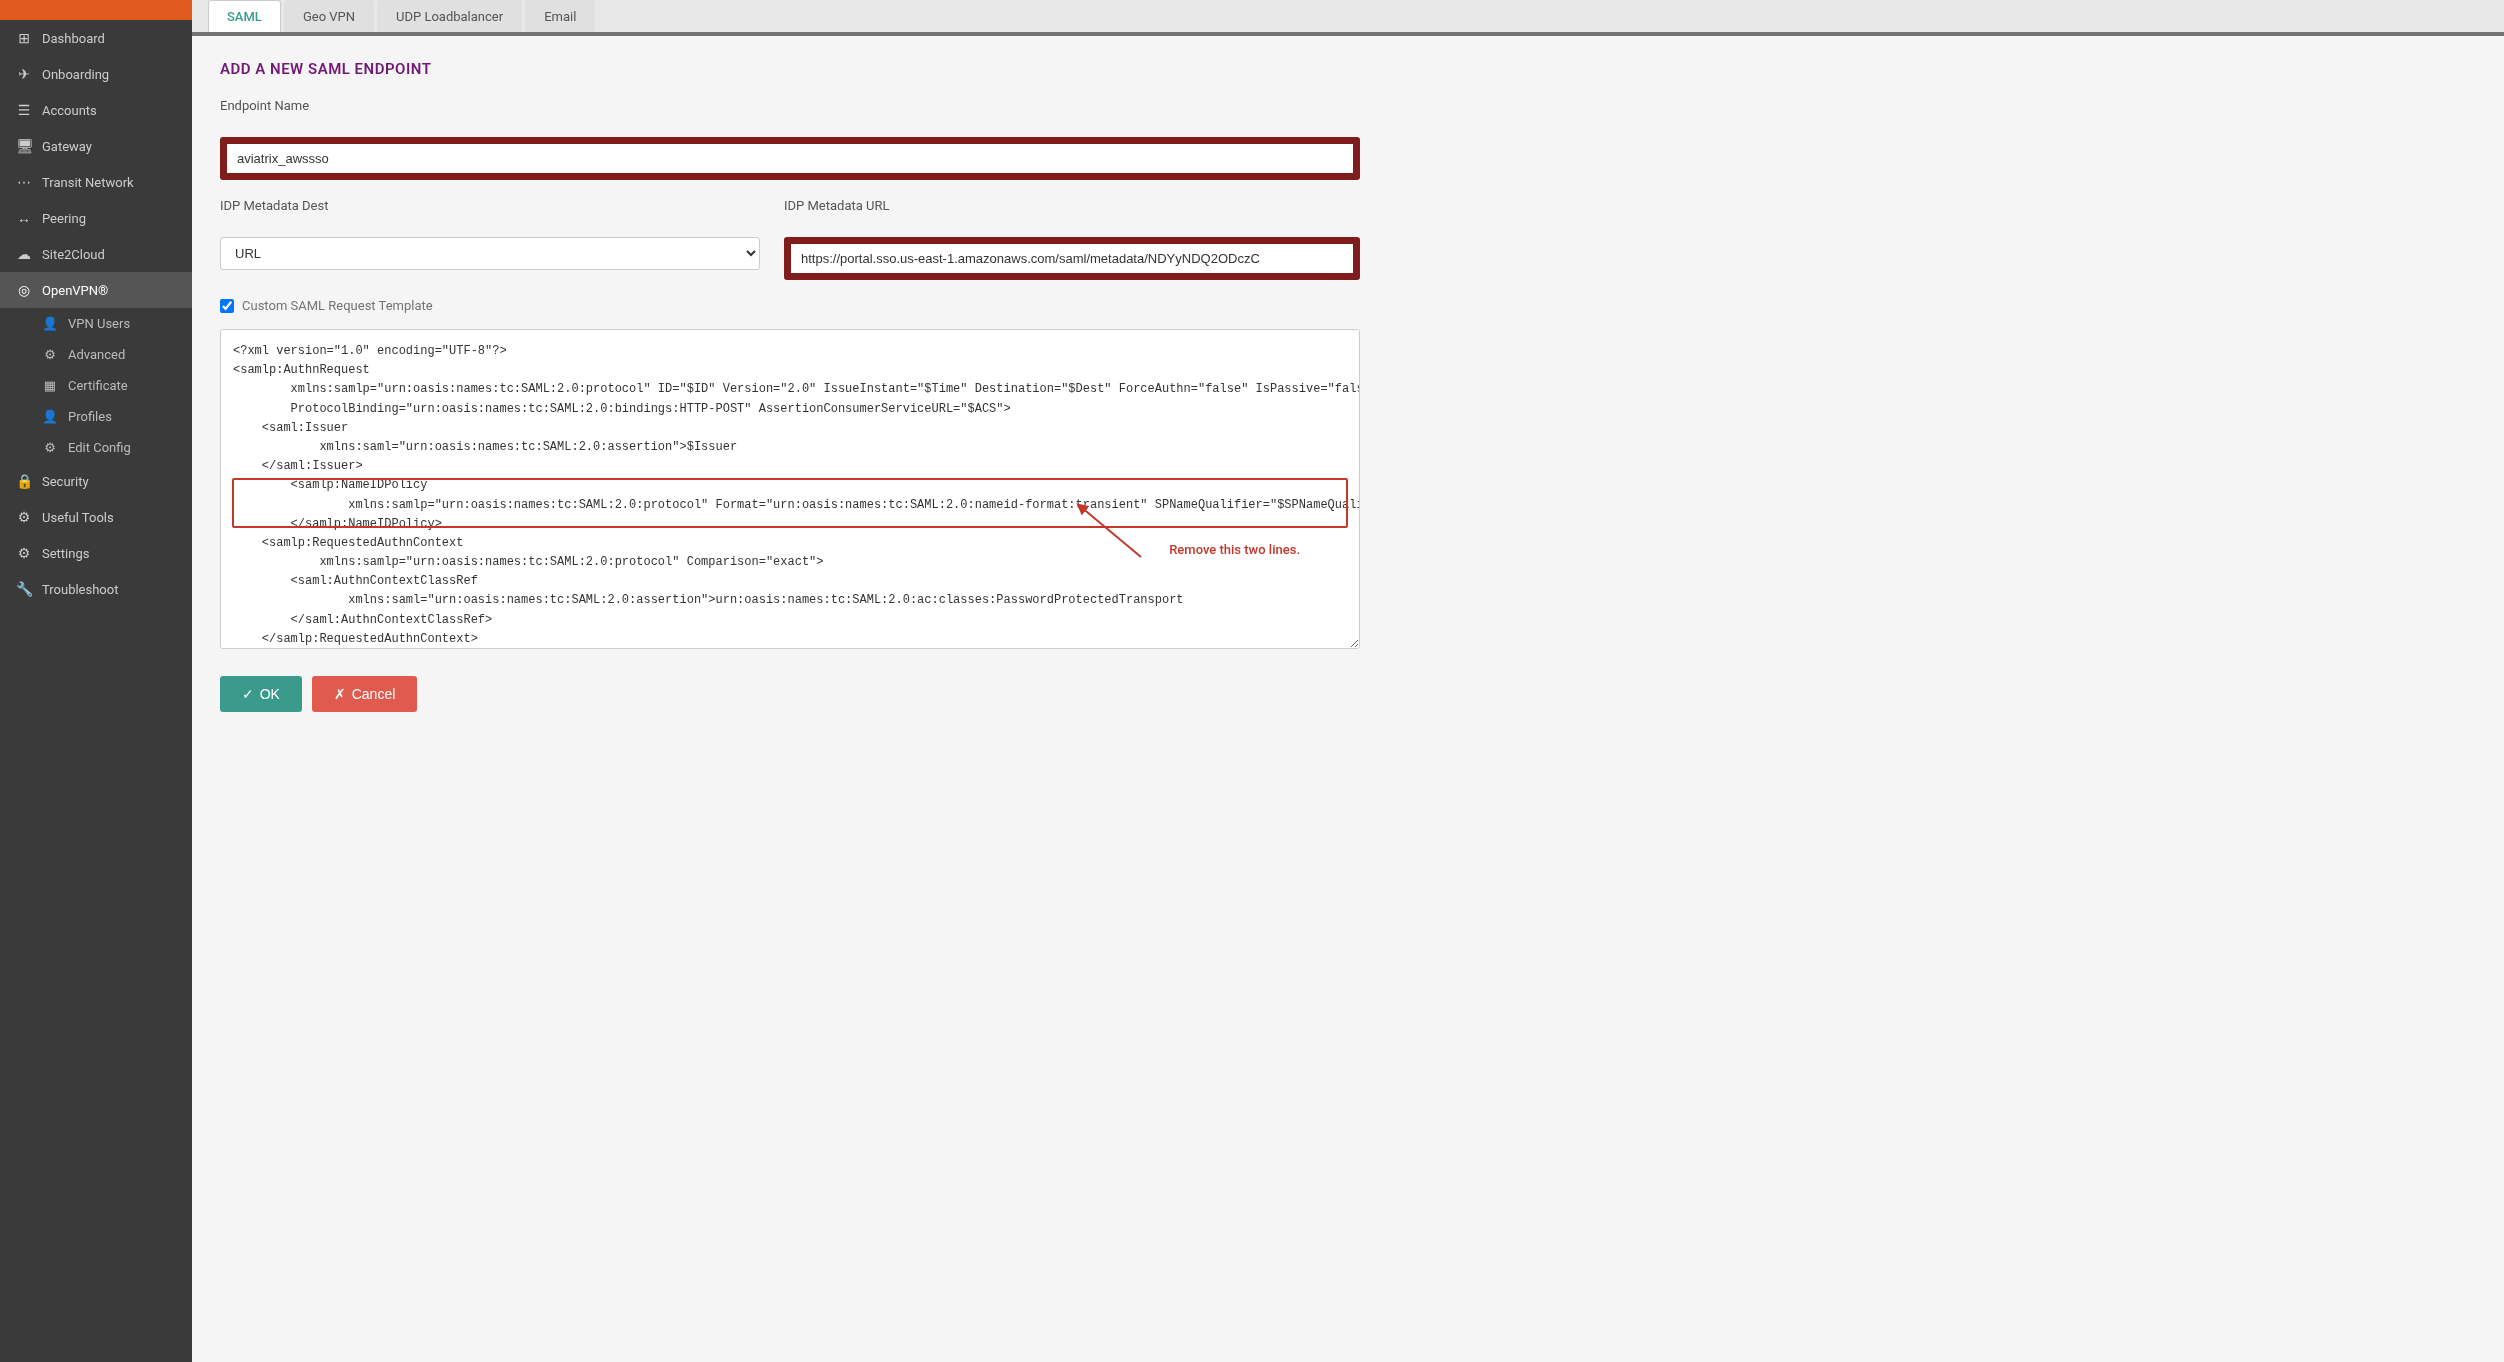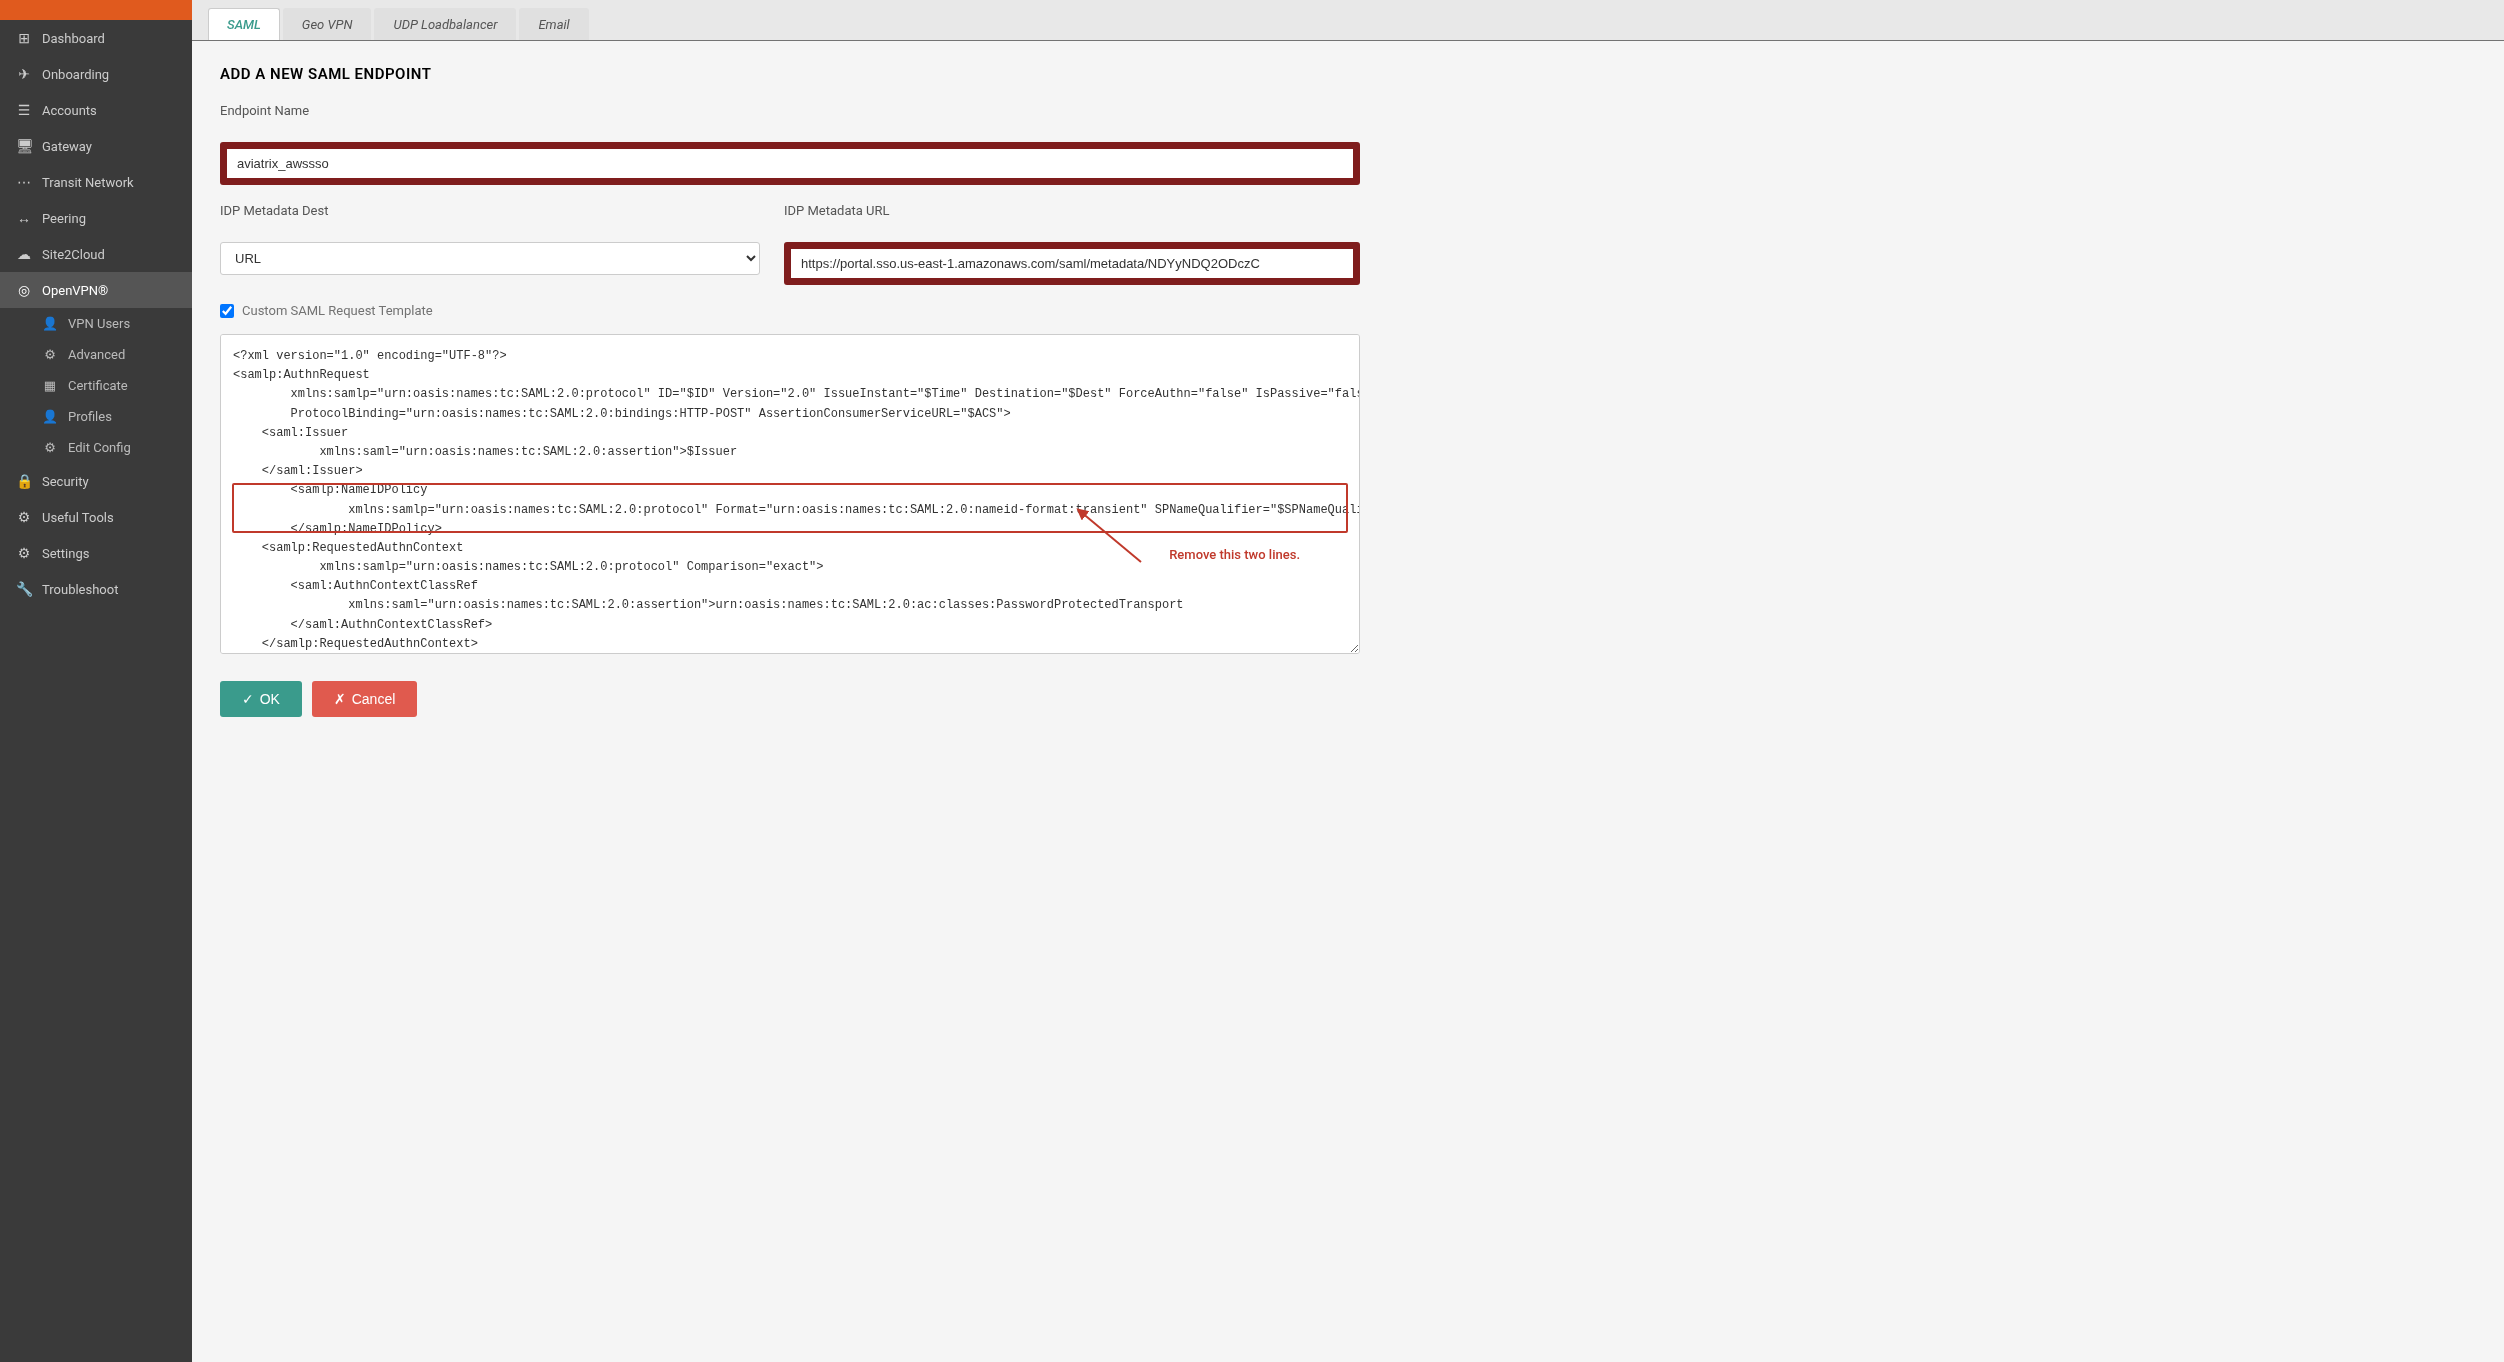--- a/index.html
+++ b/index.html
@@ -48,24 +48,22 @@
       display: flex;
       flex-direction: column;
       overflow: auto;
       background: #f5f5f5;
     }
 
     
     .tabs {
       display: flex;
       background: #e8e8e8;
-      border-bottom: 1px solid #737373;
-      padding-top: 8px;
+      border-bottom: 4px solid #737373;
       padding-left: 16px;
-      font-style: italic;
     }
     .tab {
       padding: 8px 18px;
       cursor: pointer;
       font-size: 13px;
       border: 1px solid transparent;
       border-bottom: none;
       background: #e0e0e0;
       color: #555;
       margin-right: 3px;
@@ -80,21 +78,21 @@
     }
 
     
     .content {
       padding: 24px 28px;
       flex: 1;
     }
     .section-title {
       font-size: 15px;
       font-weight: 600;
-      color: #000000;
+      color: #701a75;
       margin-bottom: 20px;
       text-transform: uppercase;
       letter-spacing: 0.5px;
     }
 
     
     .form-row {
       display: flex;
       gap: 24px;
       margin-bottom: 18px;

